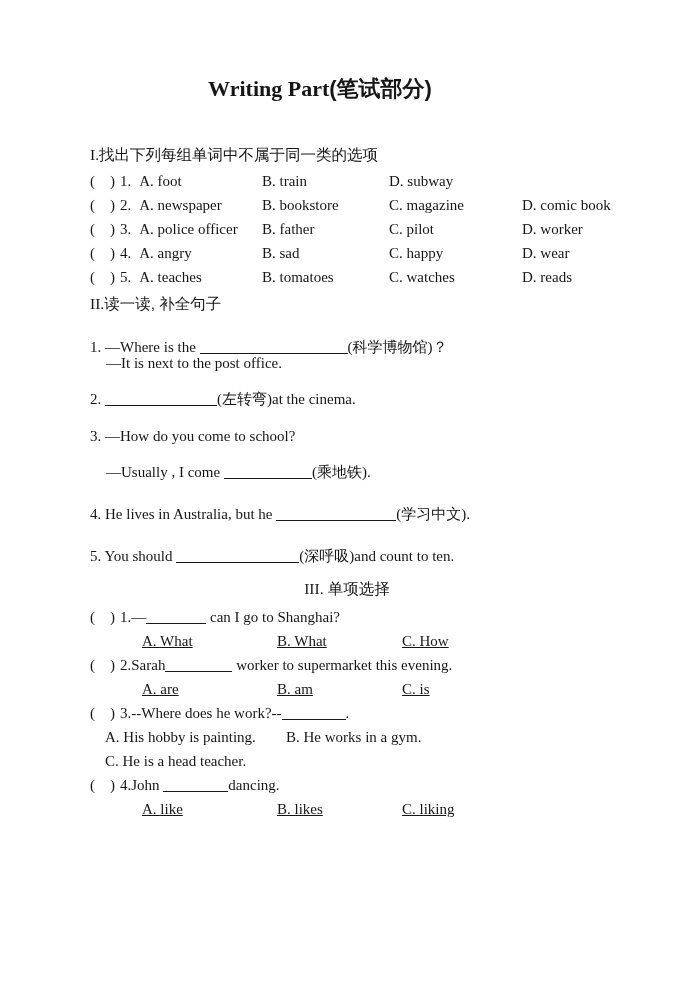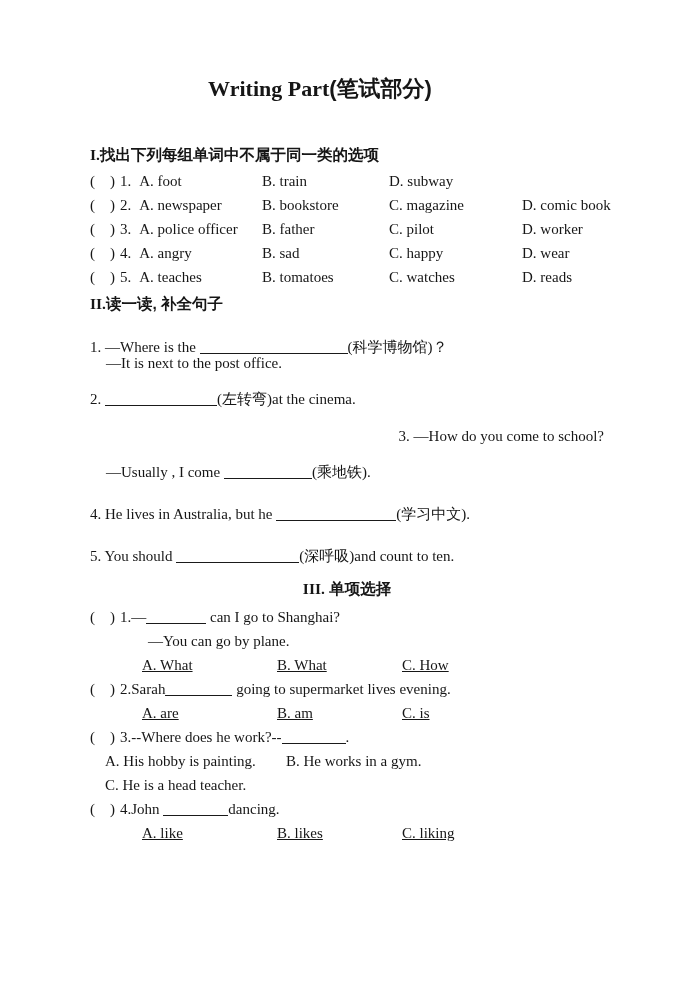--- a/index.html
+++ b/index.html
@@ -12,33 +12,33 @@
     font-size:15px;
     overflow:hidden;
   }
   .content{margin:0 36px 0 90px;}
   .title{
     margin:0;padding-top:76px;
     text-align:center;
     font-size:22px;font-weight:bold;line-height:26px;
   }
   .cn{font-family:"Liberation Sans","DejaVu Sans",sans-serif;}
-  .h{font-weight:bold;font-size:15.5px;line-height:17px;white-space:pre;}
+  .h{font-weight:normal;font-size:15.5px;line-height:17px;white-space:pre;}
   .h1{margin-top:44px;}
   .h2{margin-top:6px;}
   .h3{margin-top:16px;text-align:center;}
   .p1rows{margin-top:6px;}
   .p1row{display:grid;grid-template-columns:172px 127px 133px auto;line-height:24px;white-space:pre;}
   .qnum{margin-left:5px;}
   .c0 .opt{margin-left:8px;}
   .p2line{line-height:16px;white-space:pre;}
   .mt27{margin-top:27px;}
   .mt19{}
   .mt20{margin-top:20px;}
-  .mt21{margin-top:21px;text-align:right;}
+  .mt21{margin-top:21px;}
   .mt26{margin-top:26px;}
   .indent{padding-left:16px;}
   .p3{margin-top:8px;}
   .p3line{line-height:24px;white-space:pre;}
   .p3indent{padding-left:58px;}
   .p3opts{padding-left:52px;display:grid;grid-template-columns:135px 125px auto;line-height:24px;white-space:pre;text-decoration:underline;}
   .p3optsAB{padding-left:15px;display:grid;grid-template-columns:181px auto;line-height:24px;white-space:pre;}
   .p3optC{padding-left:15px;line-height:24px;white-space:pre;}
   .blank{display:inline-block;border-bottom:1px solid #1a1a1a;height:14px;vertical-align:-2px;}
   .w148{width:148px}.w112{width:112px}.w88{width:88px}.w120{width:120px}.w123{width:123px}
@@ -112,29 +112,28 @@
       <div class="p2line mt26"><span>5. You should </span><span class="blank w123"></span><span>(深呼吸)</span><span>and count to ten.</span></div>
 
     </div>
 
     <div class="h h3"><span>III.</span><span class="cn"> 单项选择</span></div>
 
     <div class="p3">
 
       <div class="p3line"><span class="bracket">(    )</span><span class="qnum">1.</span><span class="opt">—</span><span class="blank w60"></span><span> can I go to Shanghai?</span></div>
 
-      <div class="p3line p3indent"><span>—You can go by plane.</span></div>
 
       <div class="p3opts">
         <span>A. What</span>
         <span>B. What</span>
         <span>C. How</span>
       </div>
 
-      <div class="p3line"><span class="bracket">(    )</span><span class="qnum">2.</span><span class="opt">Sarah</span><span class="blank w67"></span><span> going to supermarket lives evening.</span></div>
+      <div class="p3line"><span class="bracket">(    )</span><span class="qnum">2.</span><span class="opt">Sarah</span><span class="blank w67"></span><span> worker to supermarket this evening.</span></div>
 
       <div class="p3opts">
         <span>A. are</span>
         <span>B. am</span>
         <span>C. is</span>
       </div>
 
       <div class="p3line"><span class="bracket">(    )</span><span class="qnum">3.</span><span class="opt">--Where does he work?--</span><span class="blank w64"></span><span>.</span></div>
 
       <div class="p3optsAB">

